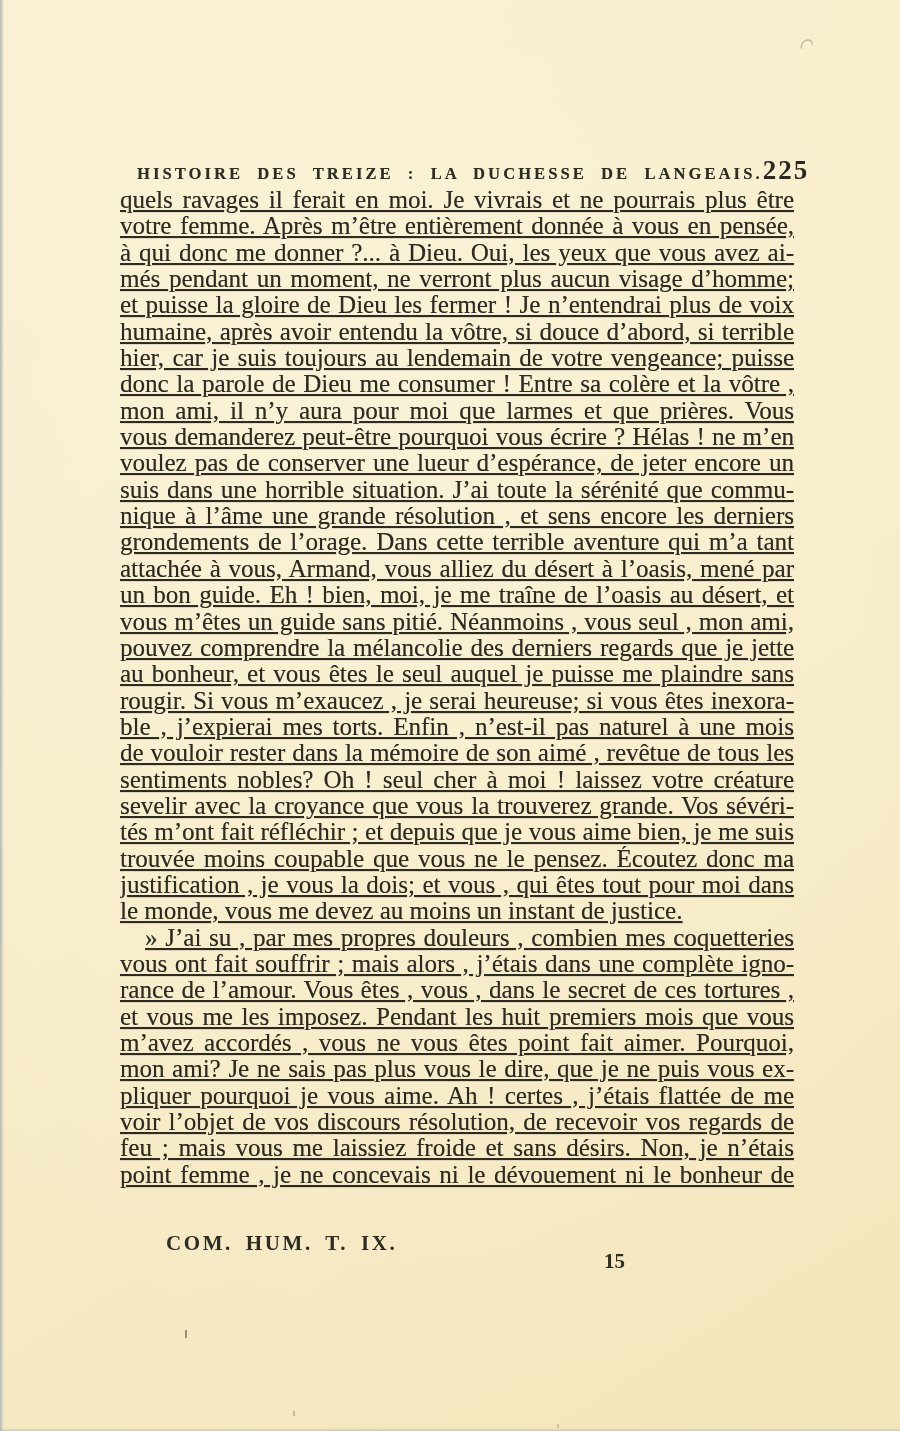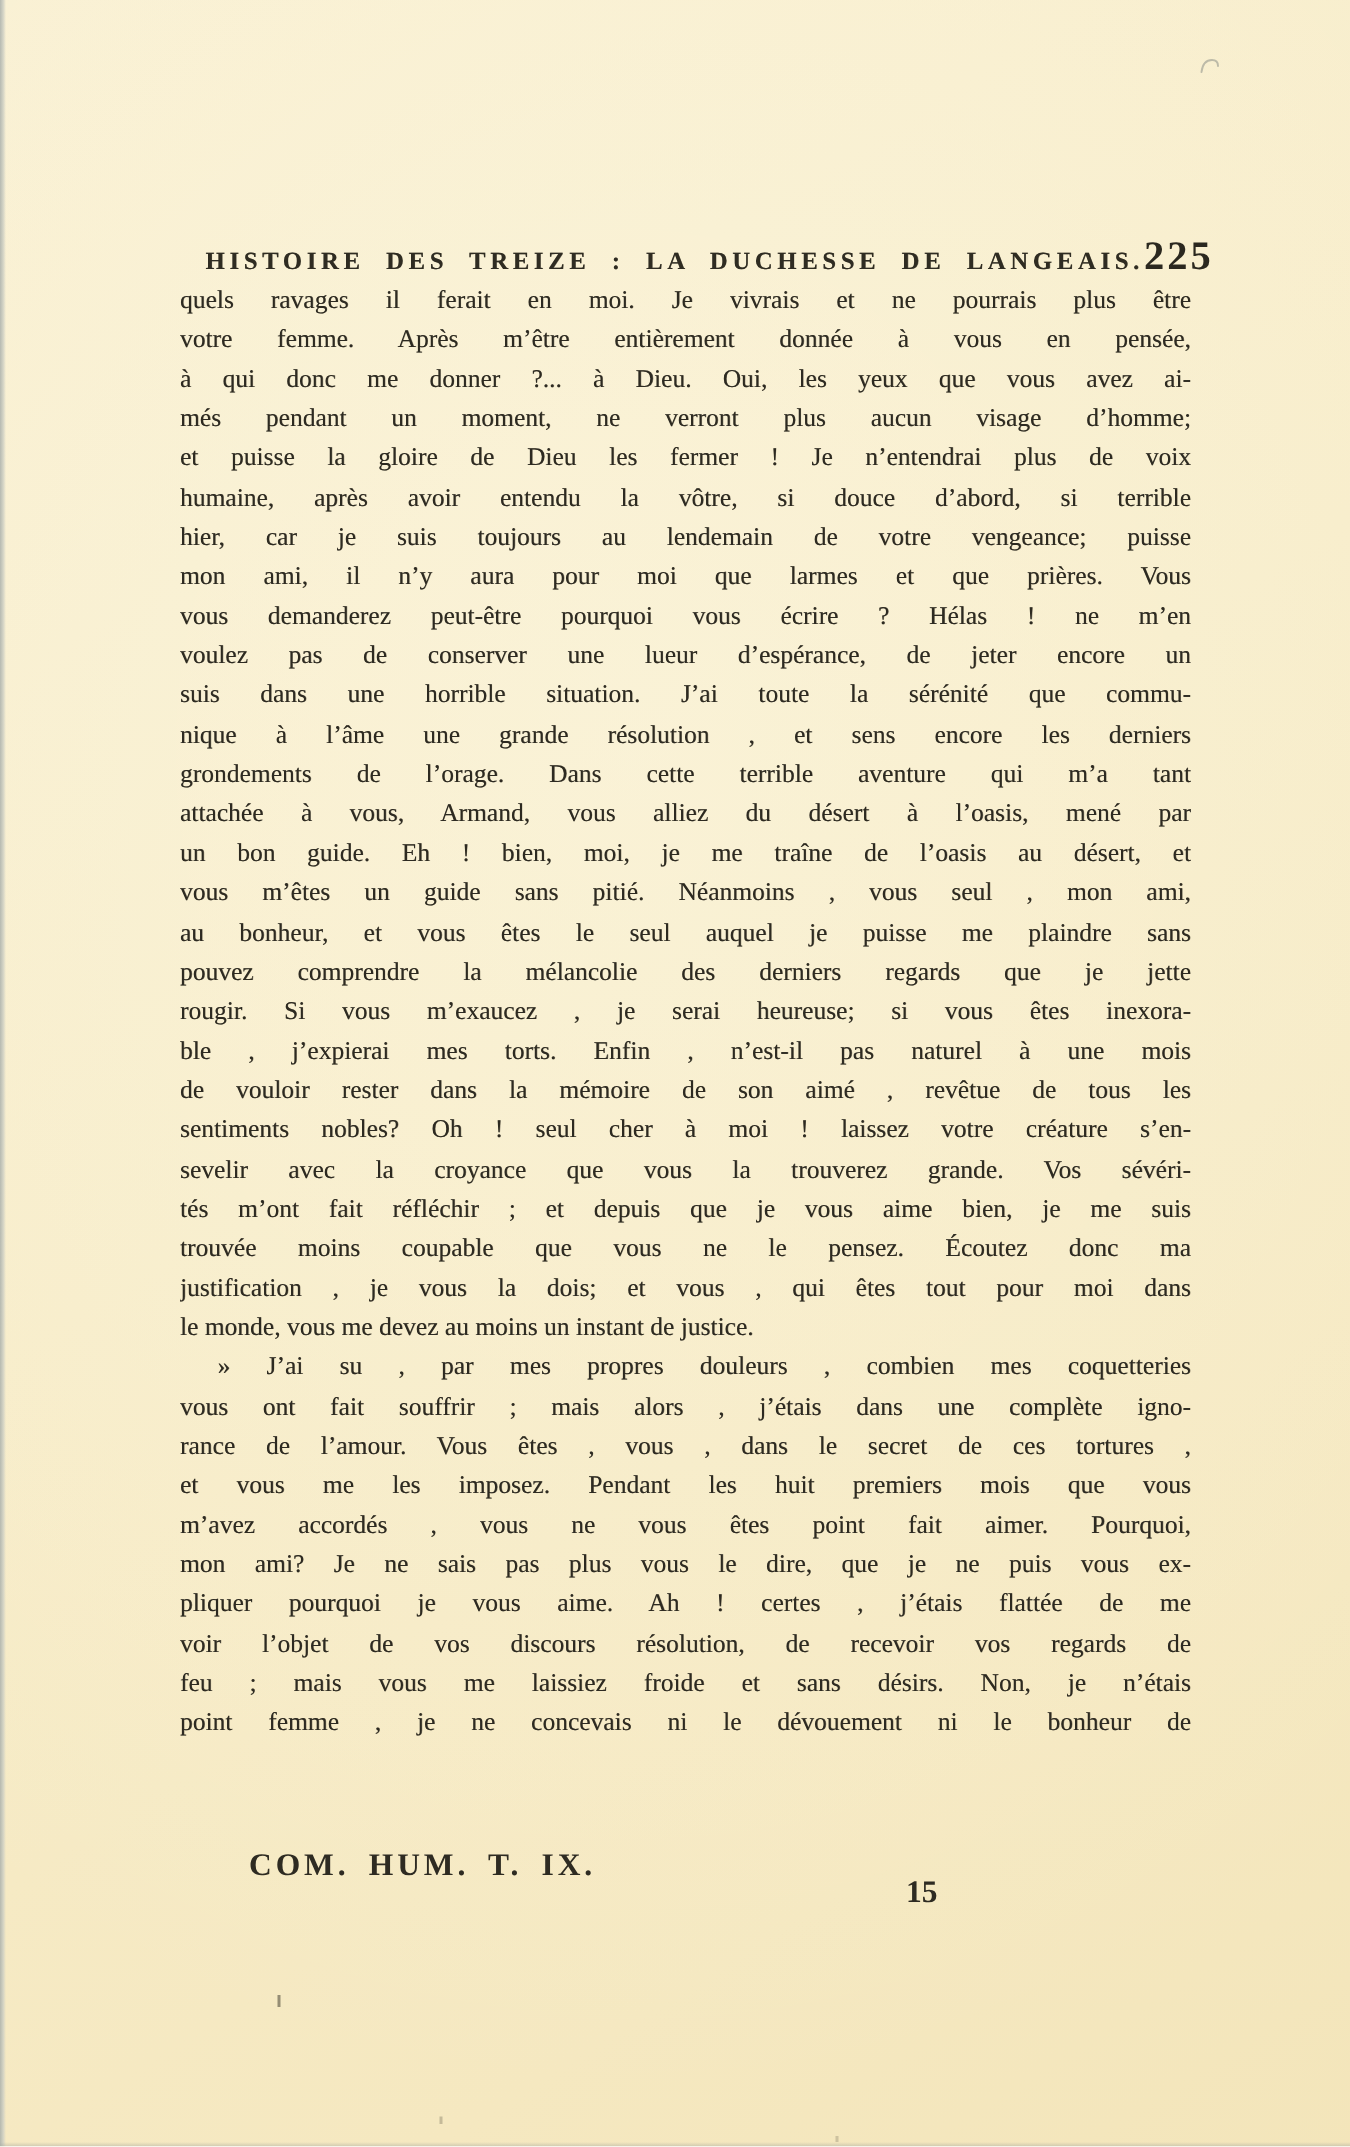--- a/index.html
+++ b/index.html
@@ -50,26 +50,27 @@
     letter-spacing: 2px;
     color: #2b281f;
   }
   
   .body-text {
     position: absolute; top: 187px; left: 120px; width: 674px;
   }
   .line {
     height: 26.35px;
     line-height: 26.35px;
-    font-size: 17px;
+    font-size: 25px;
     overflow: hidden;
     text-align: justify;
     text-align-last: justify;
     color: #2d2a21;
     text-shadow: 0.25px 0.25px 0.35px rgba(45,40,28,.5);
+    text-decoration: underline;
   }
   .line.para-end { text-align-last: left; }
   .line.indent { padding-left: 25px; }
   
   .footer {
     position: absolute; top: 1231px; left: 120px; width: 674px; height: 30px;
   }
   .signature {
     position: absolute; left: 46px; top: 0;
     font-weight: bold;
@@ -114,31 +115,32 @@
   </div>
 
   <div class="body-text">
     <div class="line">quels ravages il ferait en moi. Je vivrais et ne pourrais plus être</div>
     <div class="line">votre femme. Après m’être entièrement donnée à vous en pensée,</div>
     <div class="line">à qui donc me donner ?... à Dieu. Oui, les yeux que vous avez ai-</div>
     <div class="line">més pendant un moment, ne verront plus aucun visage d’homme;</div>
     <div class="line">et puisse la gloire de Dieu les fermer ! Je n’entendrai plus de voix</div>
     <div class="line">humaine, après avoir entendu la vôtre, si douce d’abord, si terrible</div>
     <div class="line">hier, car je suis toujours au lendemain de votre vengeance; puisse</div>
+    <div class="line">donc la parole de Dieu me consumer ! Entre sa colère et la vôtre ,</div>
     <div class="line">mon ami, il n’y aura pour moi que larmes et que prières. Vous</div>
     <div class="line">vous demanderez peut-être pourquoi vous écrire ? Hélas ! ne m’en</div>
     <div class="line">voulez pas de conserver une lueur d’espérance, de jeter encore un</div>
     <div class="line">suis dans une horrible situation. J’ai toute la sérénité que commu-</div>
     <div class="line">nique à l’âme une grande résolution , et sens encore les derniers</div>
     <div class="line">grondements de l’orage. Dans cette terrible aventure qui m’a tant</div>
     <div class="line">attachée à vous, Armand, vous alliez du désert à l’oasis, mené par</div>
     <div class="line">un bon guide. Eh ! bien, moi, je me traîne de l’oasis au désert, et</div>
     <div class="line">vous m’êtes un guide sans pitié. Néanmoins , vous seul , mon ami,</div>
+    <div class="line">pouvez comprendre la mélancolie des derniers regards que je jette</div>
     <div class="line">au bonheur, et vous êtes le seul auquel je puisse me plaindre sans</div>
-    <div class="line">pouvez comprendre la mélancolie des derniers regards que je jette</div>
     <div class="line">rougir. Si vous m’exaucez , je serai heureuse; si vous êtes inexora-</div>
     <div class="line">ble , j’expierai mes torts. Enfin , n’est-il pas naturel à une mois</div>
     <div class="line">de vouloir rester dans la mémoire de son aimé , revêtue de tous les</div>
     <div class="line">sentiments nobles? Oh ! seul cher à moi ! laissez votre créature s’en-</div>
     <div class="line">sevelir avec la croyance que vous la trouverez grande. Vos sévéri-</div>
     <div class="line">tés m’ont fait réfléchir ; et depuis que je vous aime bien, je me suis</div>
     <div class="line">trouvée moins coupable que vous ne le pensez. Écoutez donc ma</div>
     <div class="line">justification , je vous la dois; et vous , qui êtes tout pour moi dans</div>
     <div class="line para-end">le monde, vous me devez au moins un instant de justice.</div>
     <div class="line indent">» J’ai su , par mes propres douleurs , combien mes coquetteries</div>

